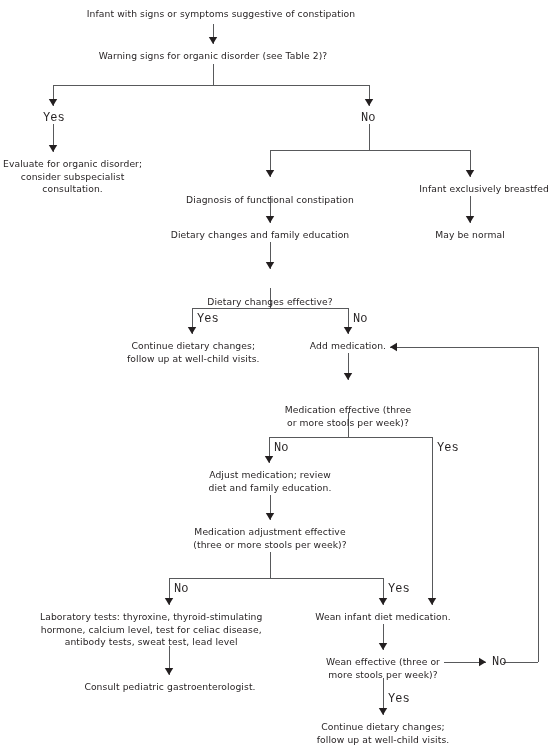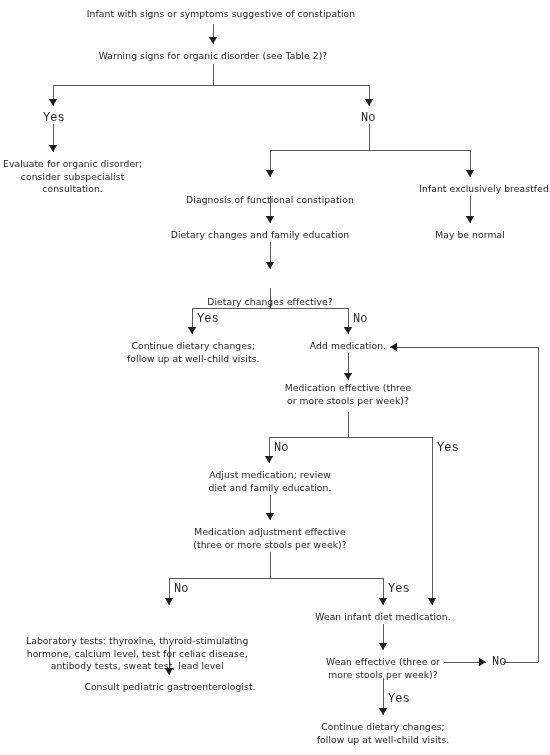--- a/index.html
+++ b/index.html
@@ -183,27 +183,27 @@
 consider subspecialist
 consultation.</div>
     <div class="node c" style="left: 270px; top: 194px;">Diagnosis of functional constipation</div>
     <div class="node c" style="left: 484px; top: 183px;">Infant exclusively breastfed</div>
     <div class="node c" style="left: 260px; top: 229px;">Dietary changes and family education</div>
     <div class="node c" style="left: 470px; top: 229px;">May be normal</div>
     <div class="node c" style="left: 270px; top: 275px; margin-top: 21px;">Dietary changes effective?</div>
     <div class="node l" style="left: 127px; top: 340px;">Continue dietary changes;
 follow up at well-child visits.</div>
     <div class="node c" style="left: 348px; top: 340px;">Add medication.</div>
-    <div class="node c" style="left: 348px; top: 382px; text-align: center;">Medication effective (three
+    <div class="node c" style="left: 348px; top: 404px; text-align: center;">Medication effective (three
 or more stools per week)?</div>
     <div class="node c" style="left: 270px; top: 526px;">Medication adjustment effective
 (three or more stools per week)?</div>
     <div class="node c" style="left: 270px; top: 469px;">Adjust medication; review
 diet and family education.</div>
-    <div class="node l" style="left: 26px; top: 611px; margin-top: 24px;">Laboratory tests: thyroxine, thyroid-stimulating
+    <div class="node l" style="left: 40px; top: 611px;">Laboratory tests: thyroxine, thyroid-stimulating
 hormone, calcium level, test for celiac disease,
 antibody tests, sweat test, lead level</div>
     <div class="node c" style="left: 383px; top: 611px;">Wean infant diet medication.</div>
     <div class="node c" style="left: 170px; top: 681px;">Consult pediatric gastroenterologist.</div>
     <div class="node c" style="left: 383px; top: 656px;">Wean effective (three or
 more stools per week)?</div>
     <div class="node c" style="left: 383px; top: 721px;">Continue dietary changes;
 follow up at well-child visits.</div>
     <div class="edge-label" style="left: 43px; top: 113px;">Yes</div>
     <div class="edge-label" style="left: 361px; top: 113px;">No</div>

